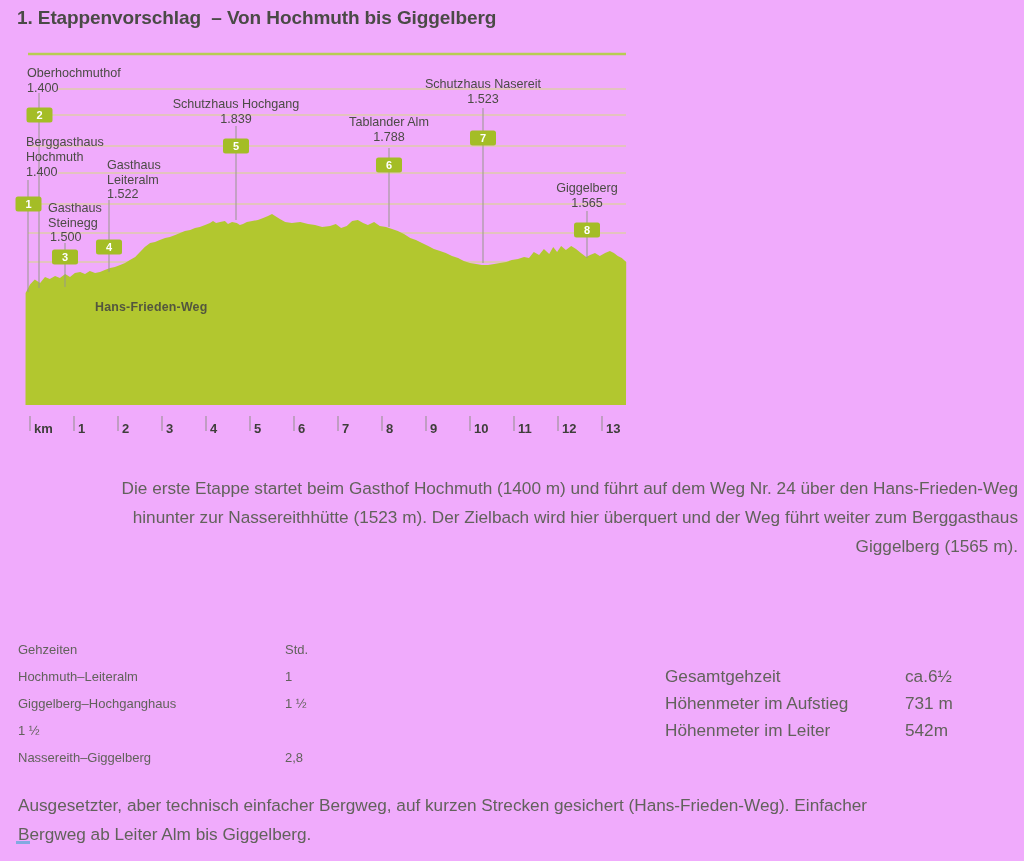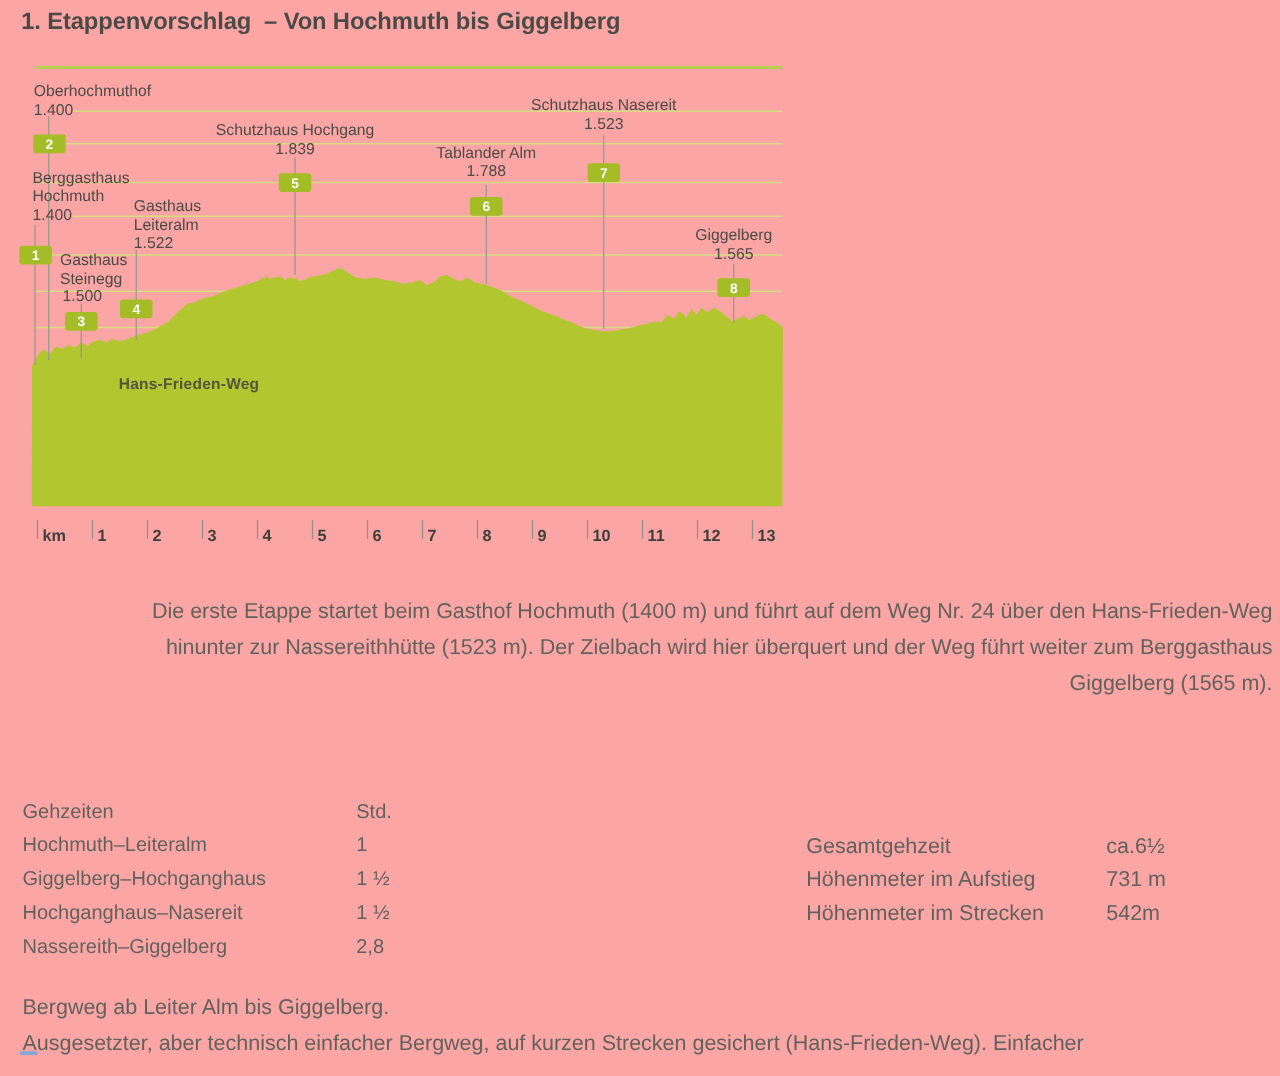--- a/index.html
+++ b/index.html
@@ -5,38 +5,38 @@
   :root{
     --c-profile:#b2c72f;
     --c-marker:#a4bd26;
     --c-grid:#d6dc82;
     --c-gridtop:#b7cd52;
     --c-vline:#97978c;
     --c-charttext:#4b4b45;
     --c-body:#62625c;
   }
   html,body{margin:0;padding:0;background:#fff;}
-  .page{position:relative;width:1024px;height:861px;background:#fca5a5;overflow:hidden;
+  .page{position:relative;width:1024px;height:861px;background:#f0abfc;overflow:hidden;
         font-family:"Liberation Sans",sans-serif;}
   .title{position:absolute;left:17px;top:7px;font-size:19px;font-weight:700;
          color:#4a4a46;white-space:pre;letter-spacing:-0.1px;}
   svg.chart{position:absolute;left:0;top:0;}
   .lbl{font-size:12.6px;fill:var(--c-charttext);}
   .lbl-c{text-anchor:middle;}
   .marker-num{font-size:11px;font-weight:700;fill:#ffffff;text-anchor:middle;}
   .route{font-size:12.4px;font-weight:600;fill:#53563e;letter-spacing:0.2px;}
   .axis-txt{font-size:13px;font-weight:700;fill:#3e3e3a;}
   .body-text{position:absolute;left:18px;top:474px;width:1000px;font-size:17.2px;
              line-height:29px;color:var(--c-body);text-align:right;}
-  .gz{position:absolute;left:18px;top:636px;font-size:16px;line-height:27px;color:var(--c-body);}
+  .gz{position:absolute;left:18px;top:636px;font-size:13px;line-height:27px;color:var(--c-body);}
   .gz .row{display:flex;}
   .gz .cl{width:267px;}
   .sm{position:absolute;left:645px;top:663px;font-size:17.2px;line-height:27px;color:var(--c-body);}
   .sm .row{display:flex;}
-  .sm .cl{width:240px;}
+  .sm .cl{width:240px;margin-left:20px;}
   .footer{position:absolute;left:18px;top:791px;width:1000px;font-size:17.2px;
           line-height:29px;color:var(--c-body);}
   .spell-mark{position:absolute;left:16px;top:841px;width:14px;height:2.5px;
               background:#6fa8dc;opacity:.85;}
 </style>
 </head>
 <body>
 
 <div class="page">
 
@@ -179,43 +179,42 @@
     </div>
     <div class="row">
       <span class="cl">Hochmuth–Leiteralm</span>
       <span>1</span>
     </div>
     <div class="row">
       <span class="cl">Giggelberg–Hochganghaus</span>
       <span>1 ½</span>
     </div>
     <div class="row">
-      <span class="cl">Hochganghaus–Nasereit</span>
       <span>1 ½</span>
     </div>
     <div class="row">
       <span class="cl">Nassereith–Giggelberg</span>
       <span>2,8</span>
     </div>
   </div>
 
   <div class="sm">
     <div class="row">
       <span class="cl">Gesamtgehzeit</span>
       <span>ca.6½</span>
     </div>
     <div class="row">
       <span class="cl">Höhenmeter im Aufstieg</span>
       <span>731 m</span>
     </div>
     <div class="row">
-      <span class="cl">Höhenmeter im Strecken</span>
+      <span class="cl">Höhenmeter im Leiter</span>
       <span>542m</span>
     </div>
   </div>
 
   <div class="footer">
+    <div>Ausgesetzter, aber technisch einfacher Bergweg, auf kurzen Strecken gesichert (Hans-Frieden-Weg). Einfacher</div>
     <div>Bergweg ab Leiter Alm bis Giggelberg.</div>
-    <div>Ausgesetzter, aber technisch einfacher Bergweg, auf kurzen Strecken gesichert (Hans-Frieden-Weg). Einfacher</div>
   </div>
   <div class="spell-mark"></div>
 
 </div>
 
 </body></html>

